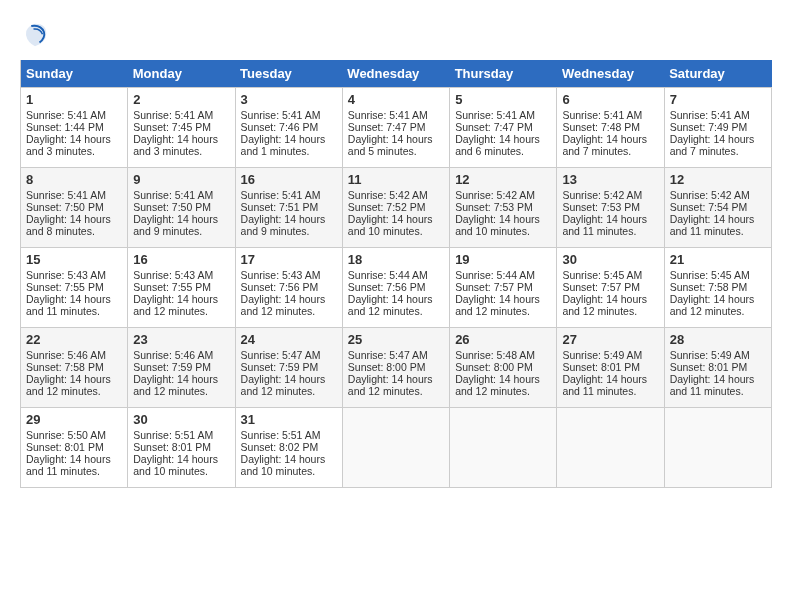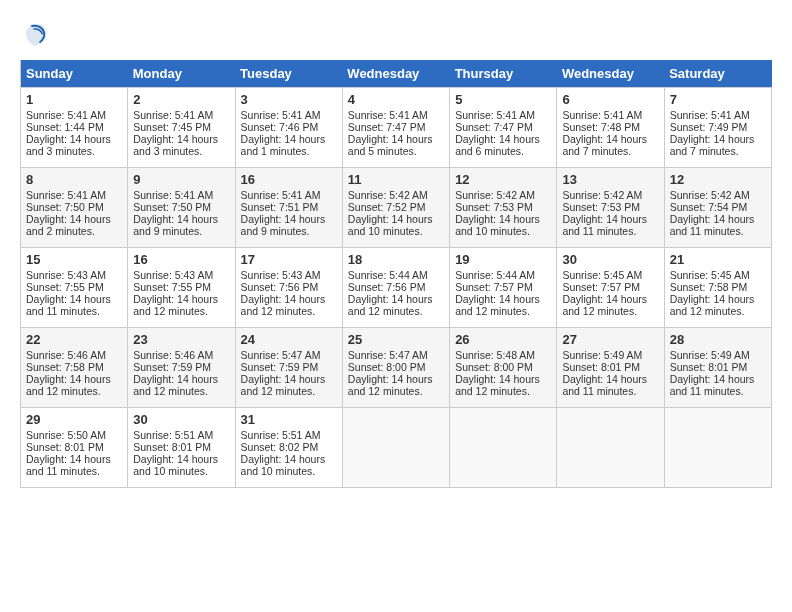--- a/index.html
+++ b/index.html
@@ -169,21 +169,21 @@
     <span>Daylight: 14 hours</span><br>
     <span>and 7 minutes.</span>
   </td>
       </tr>
       <tr>
         <td>
     <span class="day-num">8</span>
     <span>Sunrise: 5:41 AM</span><br>
     <span>Sunset: 7:50 PM</span><br>
     <span>Daylight: 14 hours</span><br>
-    <span>and 2 minutes.</span>
+    <span>and 8 minutes.</span>
   </td>
         <td>
     <span class="day-num">9</span>
     <span>Sunrise: 5:41 AM</span><br>
     <span>Sunset: 7:50 PM</span><br>
     <span>Daylight: 14 hours</span><br>
     <span>and 9 minutes.</span>
   </td>
         <td>
     <span class="day-num">16</span>

